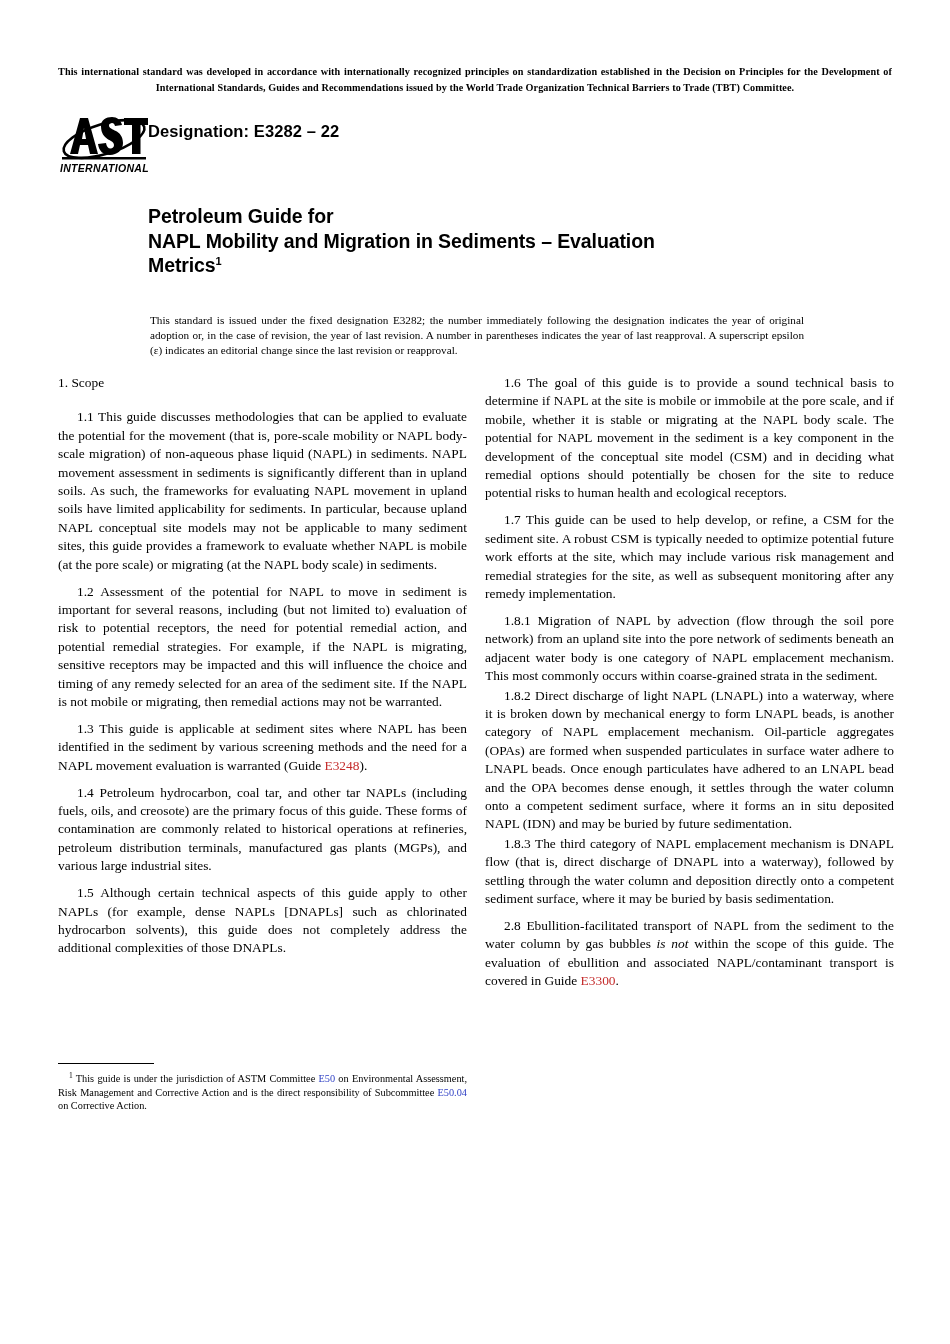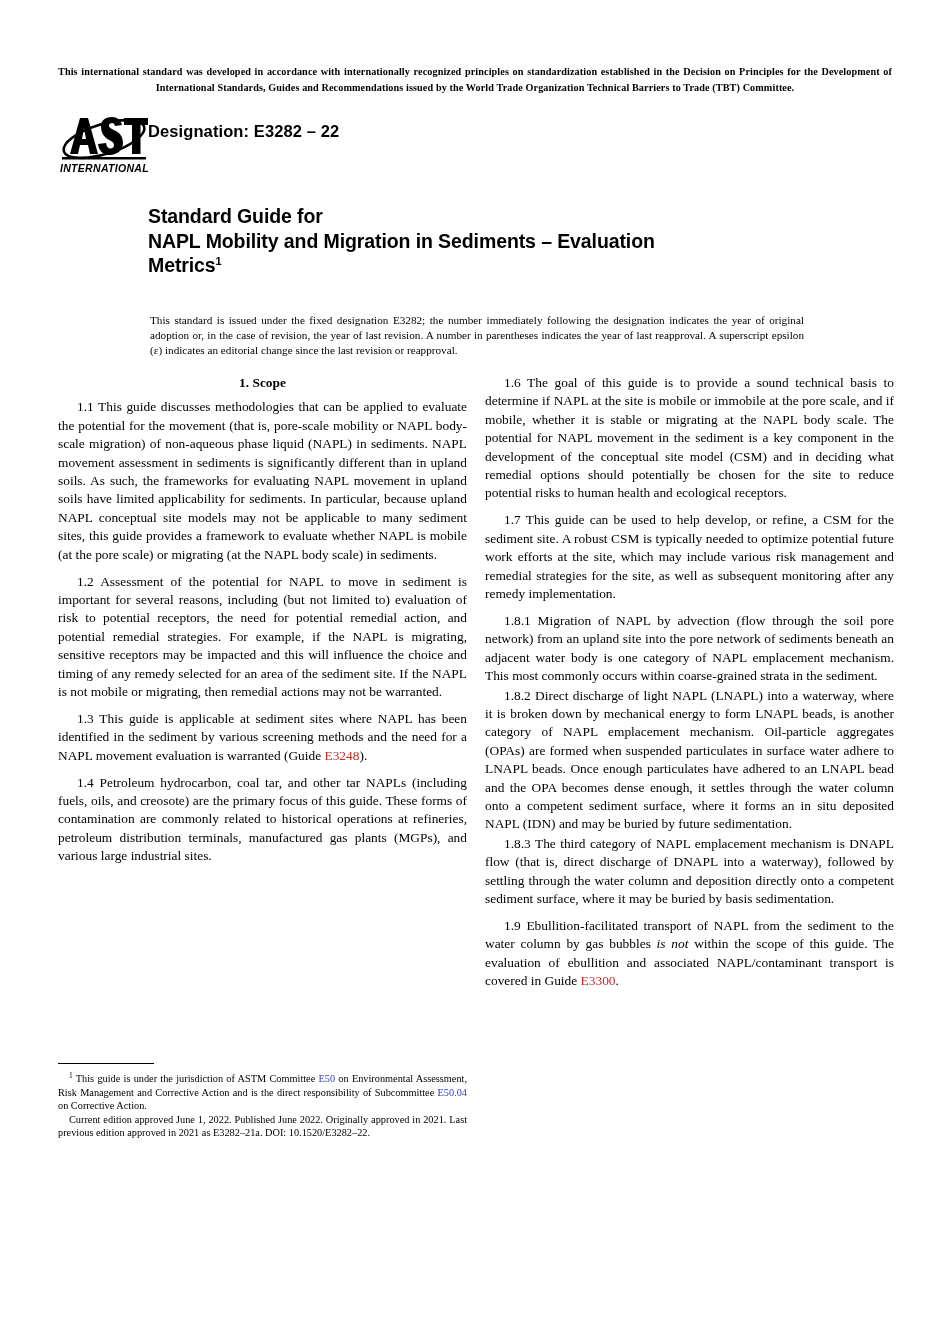--- a/index.html
+++ b/index.html
@@ -106,24 +106,24 @@
     top: 374px;
     width: 409px;
     font-size: 13.4px;
     line-height: 18.4px;
     text-align: justify;
   }
   .col-left  { left: 58px; }
   .col-right { left: 485px; }
 
   .sec-head {
-    font-weight: bold;
+    font-weight: normal;
     font-size: 13.4px;
-    margin: 0 0 6px 0;
-    text-align: center;
+    margin: 0 0 16px 0;
+    text-align: left;
   }
   .para {
     margin: 0 0 8.5px 0;
     text-indent: 19px;
     text-align: justify;
     hyphens: none;
   }
   .para:last-child { margin-bottom: 0; }
   .tight { margin-bottom: 1px; }
 
@@ -192,52 +192,52 @@
 
         <rect x="2" y="45" width="84" height="2.5" fill="#000"></rect>
       </svg>
     </div>
     <div class="logo-intl">INTERNATIONAL</div>
   </div>
 
   <div class="designation">Designation: E3282 – 22</div>
 
   <div class="doc-title">
-    <span>Standard Guide for</span><br>
+    <span>Petroleum Guide for</span><br>
     <span>NAPL Mobility and Migration in Sediments – Evaluation</span><br>
     <span>Metrics</span><sup>1</sup>
   </div>
 
   <div class="issue-note">This standard is issued under the fixed designation E3282; the number immediately following the designation indicates the year of original adoption or, in the case of revision, the year of last revision. A number in parentheses indicates the year of last reapproval. A superscript epsilon (ε) indicates an editorial change since the last revision or reapproval.</div>
 
   <div class="col col-left">
     <div class="sec-head">1.  Scope</div>
 
     <p class="para">1.1  This guide discusses methodologies that can be applied to evaluate the potential for the movement (that is, pore-scale mobility or NAPL body-scale migration) of non-aqueous phase liquid (NAPL) in sediments. NAPL movement assessment in sediments is significantly different than in upland soils. As such, the frameworks for evaluating NAPL movement in upland soils have limited applicability for sediments. In particular, because upland NAPL conceptual site models may not be applicable to many sediment sites, this guide provides a framework to evaluate whether NAPL is mobile (at the pore scale) or migrating (at the NAPL body scale) in sediments.</p>
     <p class="para">1.2  Assessment of the potential for NAPL to move in sediment is important for several reasons, including (but not limited to) evaluation of risk to potential receptors, the need for potential remedial action, and potential remedial strategies. For example, if the NAPL is migrating, sensitive receptors may be impacted and this will influence the choice and timing of any remedy selected for an area of the sediment site. If the NAPL is not mobile or migrating, then remedial actions may not be warranted.</p>
 
     <p class="para"><span>1.3  This guide is applicable at sediment sites where NAPL has been identified in the sediment by various screening methods and the need for a NAPL movement evaluation is warranted (Guide </span><span class="lnk-red">E3248</span><span>).</span></p>
 
     <p class="para">1.4  Petroleum hydrocarbon, coal tar, and other tar NAPLs (including fuels, oils, and creosote) are the primary focus of this guide. These forms of contamination are commonly related to historical operations at refineries, petroleum distribution terminals, manufactured gas plants (MGPs), and various large industrial sites.</p>
+    <p class="para">1.5  Although certain technical aspects of this guide apply to other NAPLs (for example, dense NAPLs [DNAPLs] such as chlorinated hydrocarbon solvents), this guide does not completely address the additional complexities of those DNAPLs.</p>
   </div>
 
   <div class="col col-right">
     <p class="para">1.6  The goal of this guide is to provide a sound technical basis to determine if NAPL at the site is mobile or immobile at the pore scale, and if mobile, whether it is stable or migrating at the NAPL body scale. The potential for NAPL movement in the sediment is a key component in the development of the conceptual site model (CSM) and in deciding what remedial options should potentially be chosen for the site to reduce potential risks to human health and ecological receptors.</p>
     <p class="para">1.7  This guide can be used to help develop, or refine, a CSM for the sediment site. A robust CSM is typically needed to optimize potential future work efforts at the site, which may include various risk management and remedial strategies for the site, as well as subsequent monitoring after any remedy implementation.</p>
 
 
     <p class="para tight">1.8.1  Migration of NAPL by advection (flow through the soil pore network) from an upland site into the pore network of sediments beneath an adjacent water body is one category of NAPL emplacement mechanism. This most commonly occurs within coarse-grained strata in the sediment.</p>
     <p class="para tight">1.8.2 Direct discharge of light NAPL (LNAPL) into a waterway, where it is broken down by mechanical energy to form LNAPL beads, is another category of NAPL emplacement mechanism. Oil-particle aggregates (OPAs) are formed when suspended particulates in surface water adhere to LNAPL beads. Once enough particulates have adhered to an LNAPL bead and the OPA becomes dense enough, it settles through the water column onto a competent sediment surface, where it forms an in situ deposited NAPL (IDN) and may be buried by future sedimentation.</p>
     <p class="para">1.8.3  The third category of NAPL emplacement mechanism is DNAPL flow (that is, direct discharge of DNAPL into a waterway), followed by settling through the water column and deposition directly onto a competent sediment surface, where it may be buried by basis sedimentation.</p>
 
-    <p class="para"><span>1.9  Ebullition-facilitated transport of NAPL from the sediment to the water column by gas bubbles </span><span class="ital">is not</span><span> within the scope of this guide. The evaluation of ebullition and associated NAPL/contaminant transport is covered in Guide </span><span class="lnk-red">E3300</span><span>.</span></p>
+    <p class="para"><span>2.8  Ebullition-facilitated transport of NAPL from the sediment to the water column by gas bubbles </span><span class="ital">is not</span><span> within the scope of this guide. The evaluation of ebullition and associated NAPL/contaminant transport is covered in Guide </span><span class="lnk-red">E3300</span><span>.</span></p>
   </div>
 
   <div class="footnote-rule"></div>
   <div class="footnote">
     <p><sup>1</sup><span> This guide is under the jurisdiction of ASTM Committee </span><span class="lnk-blue">E50</span><span> on Environmental Assessment, Risk Management and Corrective Action and is the direct responsibility of Subcommittee </span><span class="lnk-blue">E50.04</span><span> on Corrective Action.</span></p>
-    <p>Current edition approved June 1, 2022. Published June 2022. Originally approved in 2021. Last previous edition approved in 2021 as E3282–21a. DOI: 10.1520/E3282–22.</p>
   </div>
 
   <div class="footer-copyright">Copyright © ASTM International, 100 Barr Harbor Drive, PO Box C700, West Conshohocken, PA 19428-2959. United States</div>
   <div class="page-number">1</div>
 
 </div>
 
 </body></html>

